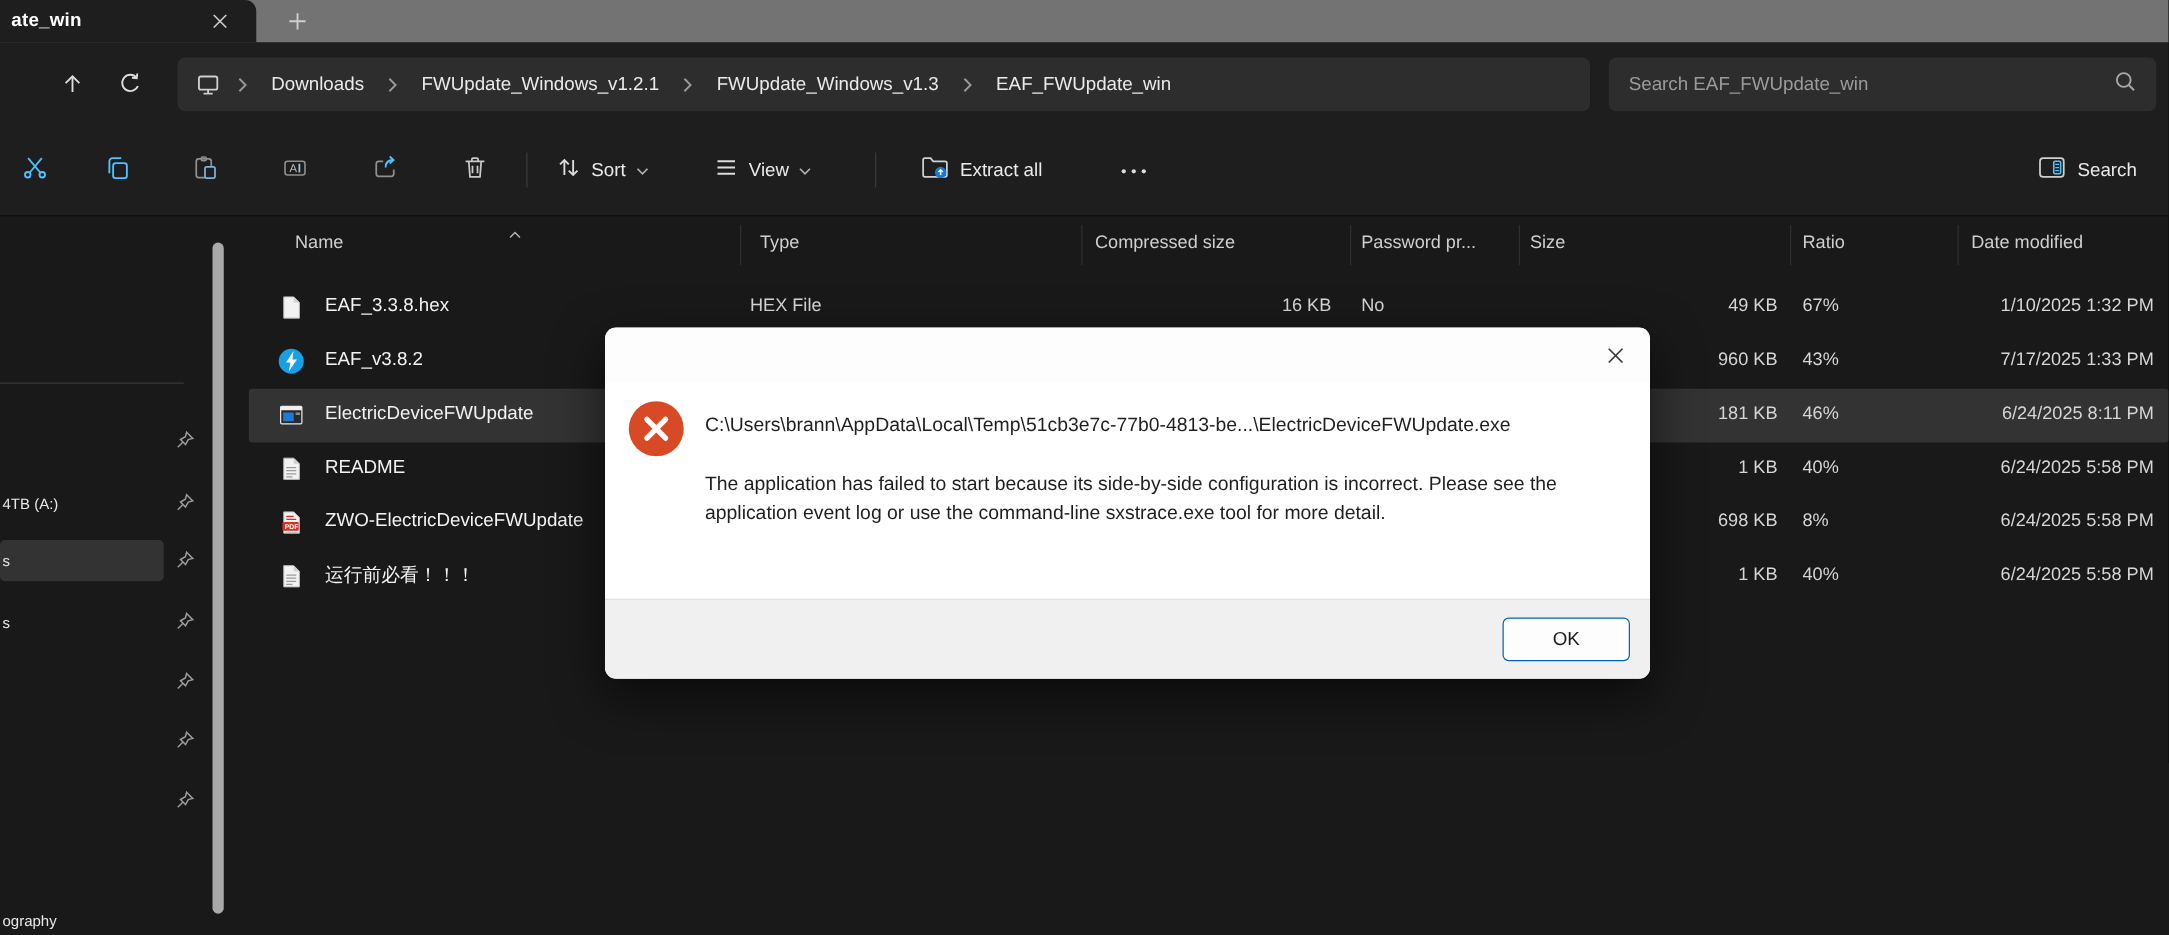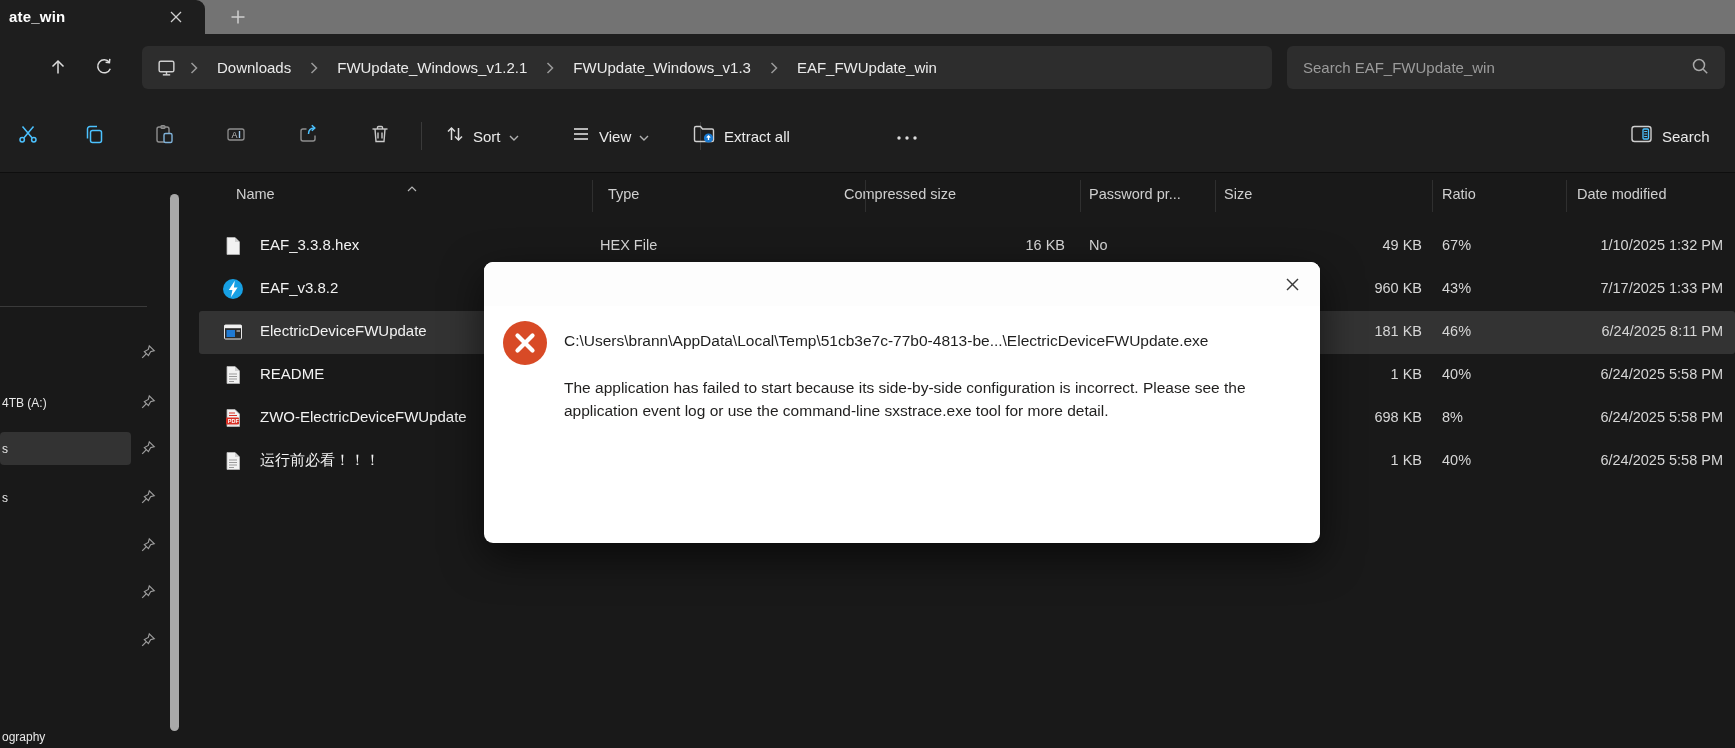--- a/index.html
+++ b/index.html
@@ -219,21 +219,21 @@
             <line x1="3" y1="15" x2="17" y2="15"></line>
           </svg></span>
       <span class="tool-label">View</span>
       <span><svg width="10" height="6" viewBox="0 0 10 6" fill="none" stroke="#b0b0b0" stroke-width="1.4">
             <polyline points="1,1 5,5 9,1"></polyline>
           </svg></span>
     </div>
 
     <div class="tool-sep" style="left:700px;"></div>
 
-    <div class="tool-grp" style="left:684px;">
+    <div class="tool-grp" style="left:728px;">
       <span><svg width="24" height="22" viewBox="0 0 24 22" fill="none">
             <path d="M2.5 17 V5 a1.5 1.5 0 0 1 1.5 -1.5 h4.5 l2 2.5 H20 a1.5 1.5 0 0 1 1.5 1.5 v9.5 a1.5 1.5 0 0 1 -1.5 1.5 H4 a1.5 1.5 0 0 1 -1.5 -1.5 Z" stroke="#d0d0d0" stroke-width="1.4"></path>
             <circle cx="16.5" cy="15" r="4.6" fill="#1979d1"></circle>
             <line x1="16.5" y1="13" x2="16.5" y2="17" stroke="#fff" stroke-width="1.3"></line>
             <polyline points="14.8,14.6 16.5,12.9 18.2,14.6" fill="none" stroke="#fff" stroke-width="1.3"></polyline>
           </svg></span>
       <span class="tool-label">Extract all</span>
     </div>
 
     <div class="tool-ic" style="left:885px;">
@@ -255,21 +255,21 @@
       <span class="tool-label">Search</span>
     </div>
   </div>
 
   <div class="listhdr">
     <span class="sortcaret"><svg width="10" height="6" viewBox="0 0 10 6" fill="none" stroke="#b5b5b5" stroke-width="1.2">
           <polyline points="1,5 5,1 9,5"></polyline>
         </svg></span>
     <span class="hcell" style="left:37px;">Name</span>
     <span class="hcell" style="left:409px;">Type</span>
-    <span class="hcell" style="left:645px;text-align:right;">Compressed size</span>
+    <span class="hcell" style="left:677px;text-align:right;">Compressed size</span>
     <span class="hcell" style="left:890px;">Password pr...</span>
     <span class="hcell" style="left:1025px;">Size</span>
     <span class="hcell" style="left:1243px;">Ratio</span>
     <span class="hcell" style="left:1378px;">Date modified</span>
     <span class="hline" style="left:393px;"></span>
     <span class="hline" style="left:666px;"></span>
     <span class="hline" style="left:881px;"></span>
     <span class="hline" style="left:1016px;"></span>
     <span class="hline" style="left:1233px;"></span>
     <span class="hline" style="left:1367px;"></span>
@@ -452,15 +452,18 @@
       <span class="err-icon">
         <svg width="46" height="46" viewBox="0 0 46 46">
             <circle cx="23" cy="23" r="22" fill="#d84a26"></circle>
             <line x1="15.5" y1="15.5" x2="30.5" y2="30.5" stroke="#ffffff" stroke-width="4.2" stroke-linecap="round"></line>
             <line x1="30.5" y1="15.5" x2="15.5" y2="30.5" stroke="#ffffff" stroke-width="4.2" stroke-linecap="round"></line>
           </svg>
       </span>
       <span class="dlg-path">C:\Users\brann\AppData\Local\Temp\51cb3e7c-77b0-4813-be...\ElectricDeviceFWUpdate.exe</span>
       <div class="dlg-msg">The application has failed to start because its side-by-side configuration is incorrect. Please see the application event log or use the command-line sxstrace.exe tool for more detail.</div>
     </div>
+    <div class="dlg-footer">
+      <div class="ok-btn">OK</div>
+    </div>
   </div>
 
 </div>
 
 </body></html>

